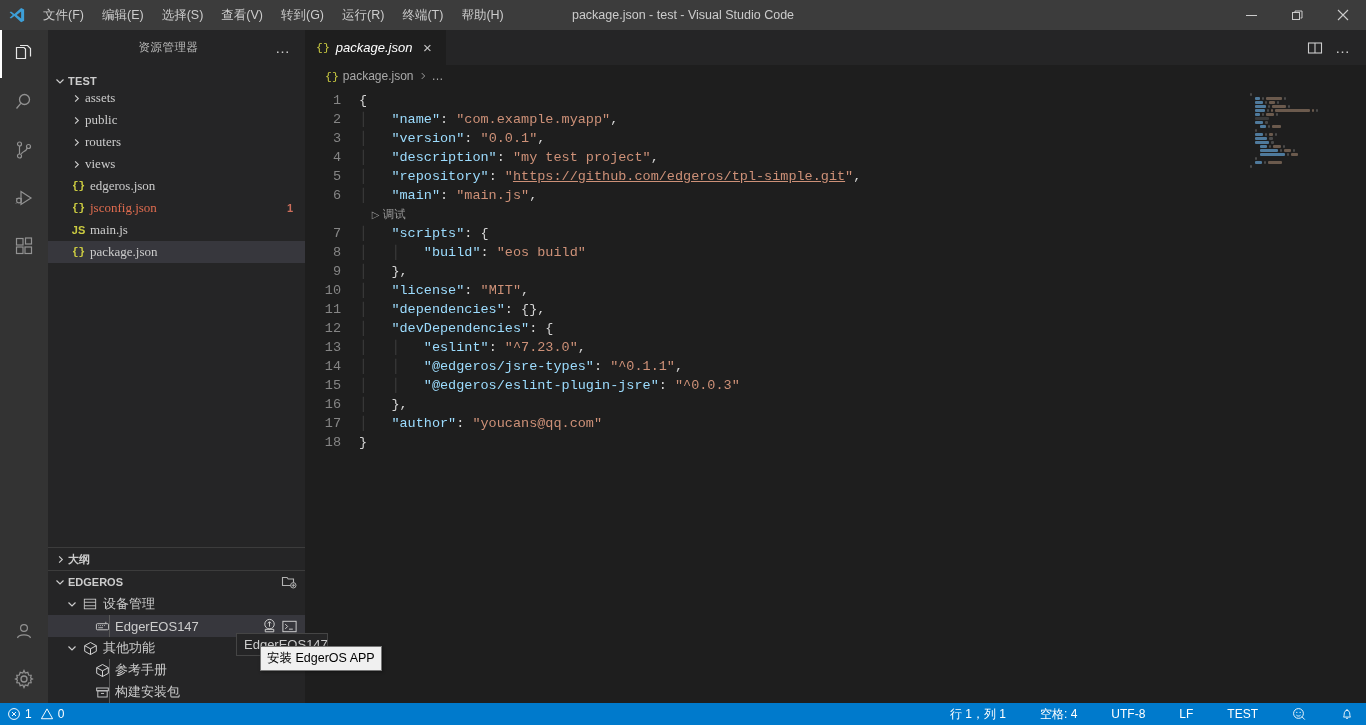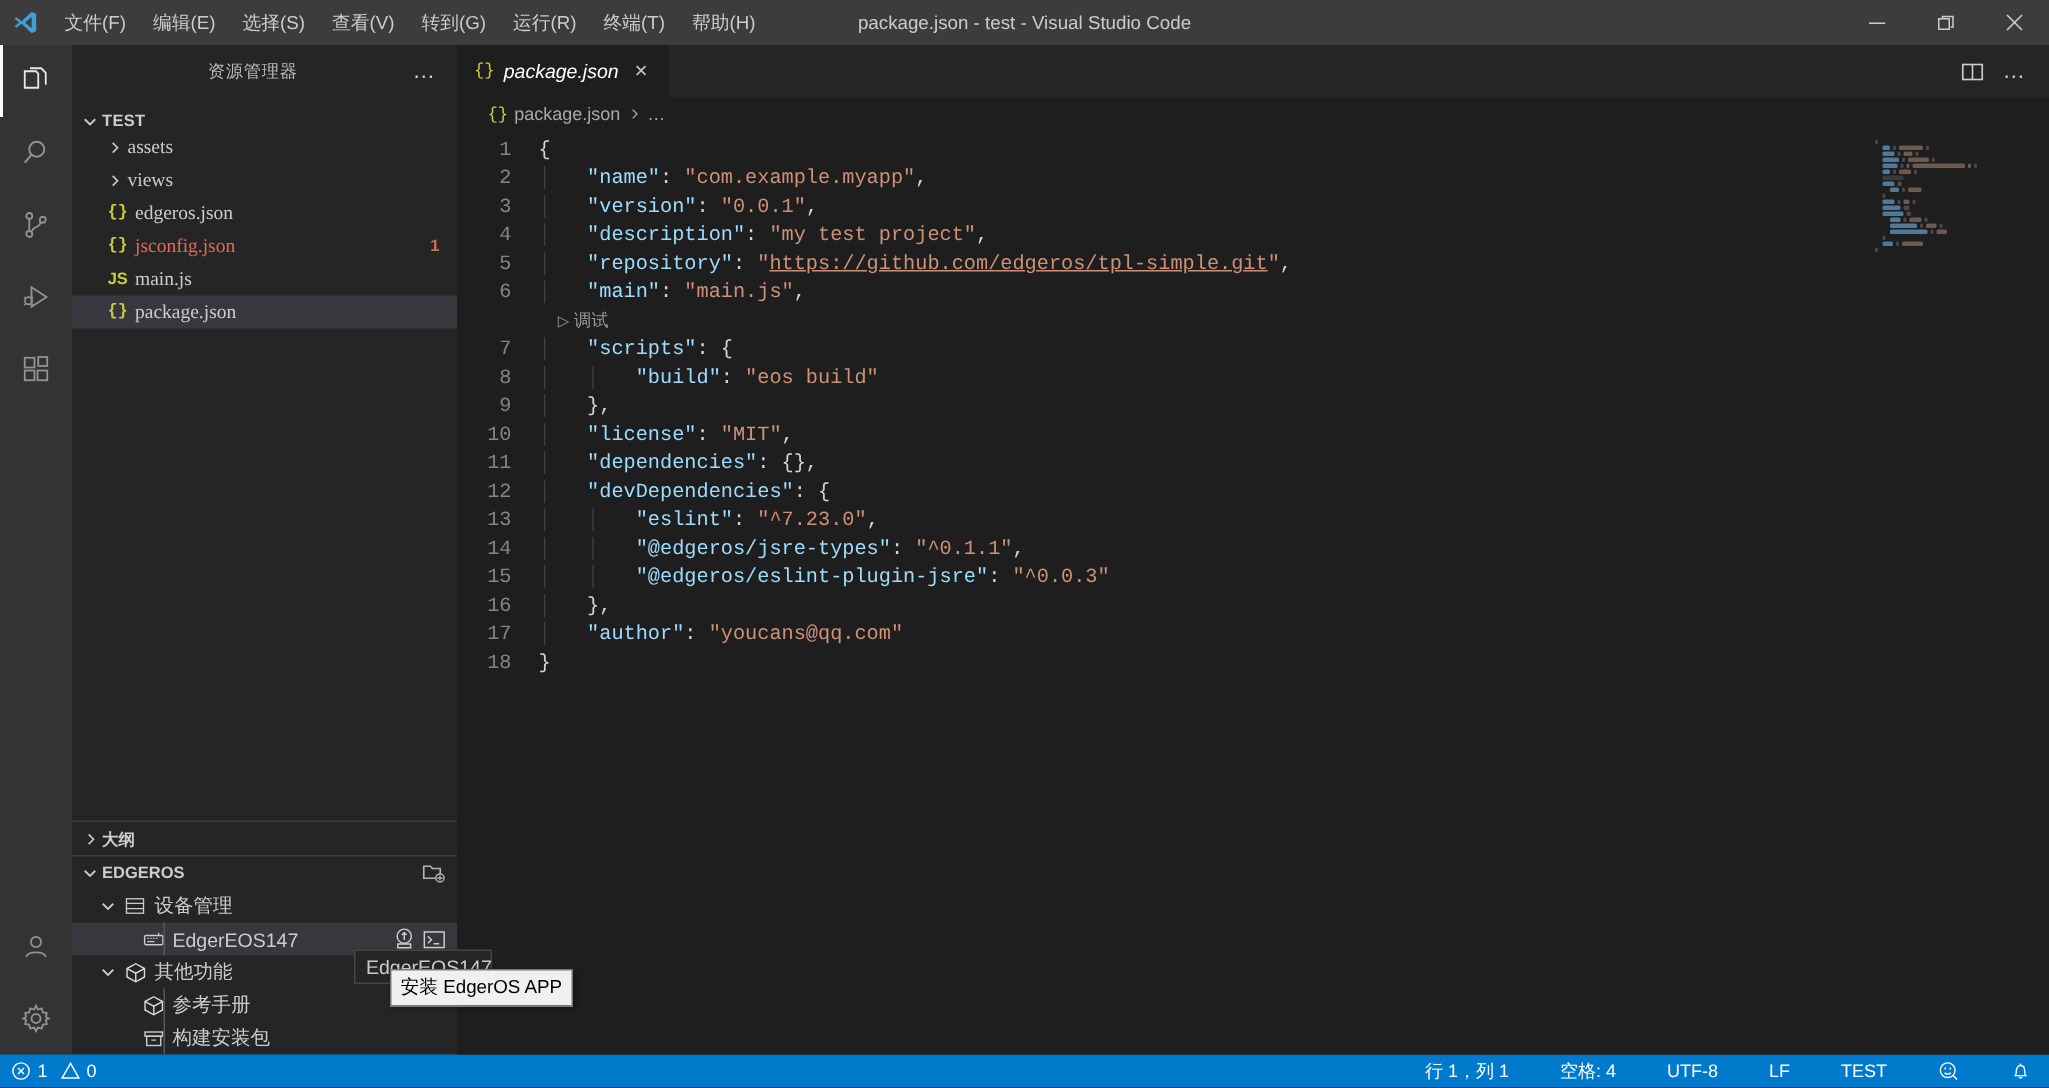--- a/index.html
+++ b/index.html
@@ -279,21 +279,39 @@
           <div class="trow">
             <span style="width:20px"></span>
             <span class="arrow">
               <svg width="11" height="11" viewBox="0 0 12 12">
                   <path d="M4.5 2.5 L8 6 L4.5 9.5" fill="none" stroke="#cccccc" stroke-width="1.2"></path>
                 </svg>
             </span>
             <span class="label">assets</span>
           </div>
 
-
+          <div class="trow">
+            <span style="width:20px"></span>
+            <span class="arrow">
+              <svg width="11" height="11" viewBox="0 0 12 12">
+                  <path d="M4.5 2.5 L8 6 L4.5 9.5" fill="none" stroke="#cccccc" stroke-width="1.2"></path>
+                </svg>
+            </span>
+            <span class="label">public</span>
+          </div>
+
+          <div class="trow">
+            <span style="width:20px"></span>
+            <span class="arrow">
+              <svg width="11" height="11" viewBox="0 0 12 12">
+                  <path d="M4.5 2.5 L8 6 L4.5 9.5" fill="none" stroke="#cccccc" stroke-width="1.2"></path>
+                </svg>
+            </span>
+            <span class="label">routers</span>
+          </div>
 
           <div class="trow">
             <span style="width:20px"></span>
             <span class="arrow">
               <svg width="11" height="11" viewBox="0 0 12 12">
                   <path d="M4.5 2.5 L8 6 L4.5 9.5" fill="none" stroke="#cccccc" stroke-width="1.2"></path>
                 </svg>
             </span>
             <span class="label">views</span>
           </div>

